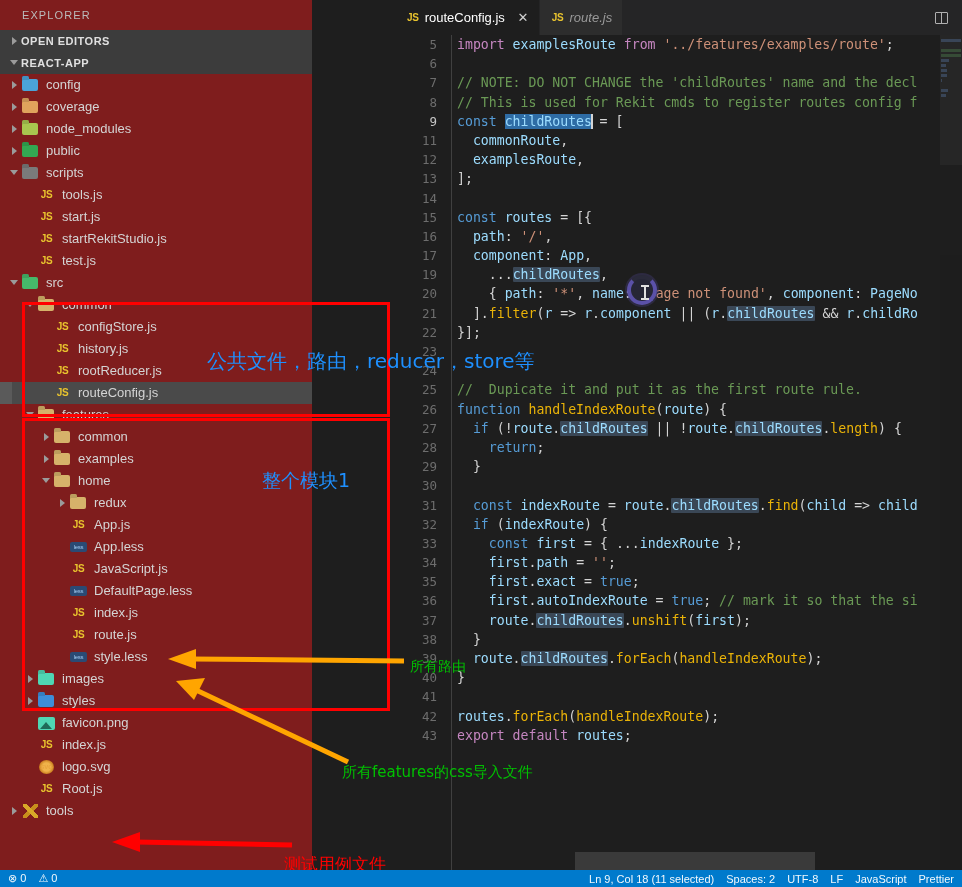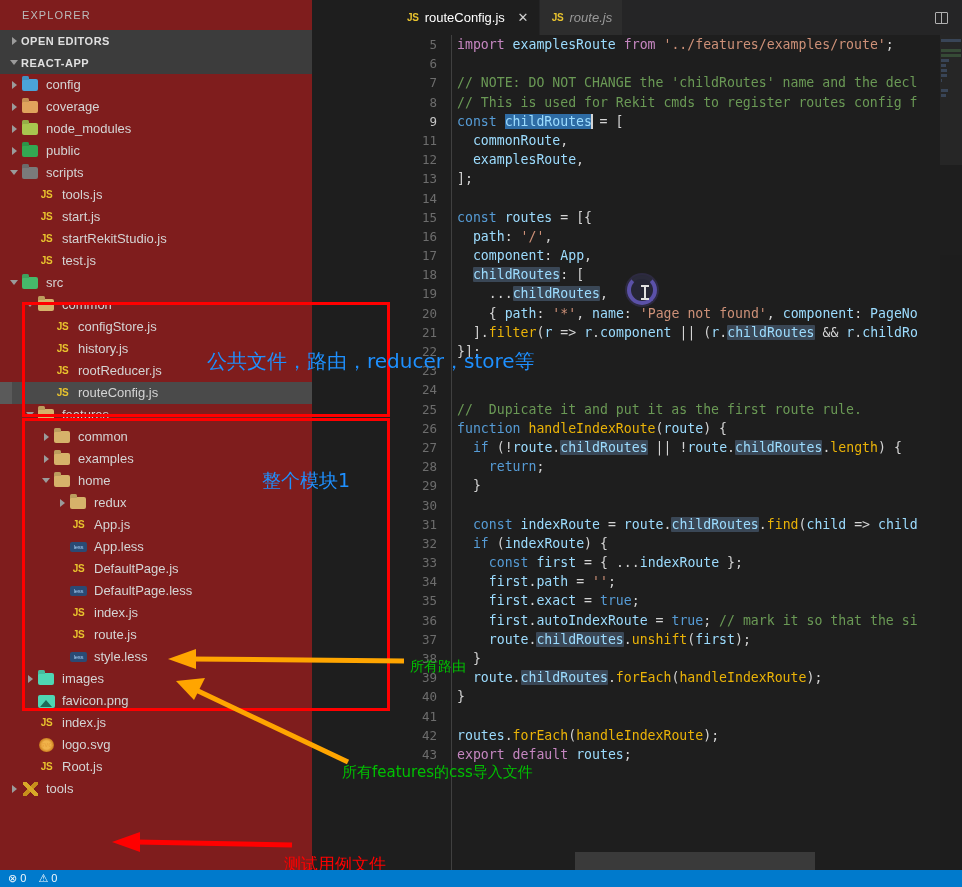--- a/index.html
+++ b/index.html
@@ -510,21 +510,21 @@
             <span class="lessbadge">less</span>
           </span>
           <span class="label">App.less</span>
         </div>
         <div class="row">
           <span class="indent" style="width: 56px;"></span>
           <span class="twisty"></span>
           <span class="ico">
             <span class="jsbadge">JS</span>
           </span>
-          <span class="label">DefaultPage.js</span>
+          <span class="label">JavaScript.js</span>
         </div>
         <div class="row">
           <span class="indent" style="width: 56px;"></span>
           <span class="twisty"></span>
           <span class="ico">
             <span class="lessbadge">less</span>
           </span>
           <span class="label">DefaultPage.less</span>
         </div>
         <div class="row">
@@ -551,20 +551,28 @@
           </span>
           <span class="label">style.less</span>
         </div>
         <div class="row">
           <span class="indent" style="width: 24px;"></span>
           <span class="twisty closed"></span>
           <span class="ico">
             <span class="fold" style="background: rgb(79, 214, 179);"></span>
           </span>
           <span class="label">images</span>
+        </div>
+        <div class="row">
+          <span class="indent" style="width: 24px;"></span>
+          <span class="twisty closed"></span>
+          <span class="ico">
+            <span class="fold" style="background: rgb(61, 142, 216);"></span>
+          </span>
+          <span class="label">styles</span>
         </div>
         <div class="row">
           <span class="indent" style="width: 24px;"></span>
           <span class="twisty"></span>
           <span class="ico">
             <span class="pngbadge"></span>
           </span>
           <span class="label">favicon.png</span>
         </div>
         <div class="row">
@@ -627,21 +635,20 @@
           <div class="cline"><span class="lnum">7</span><span><span class="cmt">// NOTE: DO NOT CHANGE the 'childRoutes' name and the decl</span></span></div>
           <div class="cline"><span class="lnum">8</span><span><span class="cmt">// This is used for Rekit cmds to register routes config f</span></span></div>
           <div class="cline curline"><span class="lnum">9</span><span><span class="kw2">const</span><span class="op"> </span><span class="var selword">childRoutes</span><span class="caret"></span><span class="op"> </span><span class="op">=</span><span class="op"> </span><span class="op">[</span></span></div>
           <div class="cline"><span class="lnum">11</span><span><span class="op">  </span><span class="var">commonRoute</span><span class="op">,</span></span></div>
           <div class="cline"><span class="lnum">12</span><span><span class="op">  </span><span class="var">examplesRoute</span><span class="op">,</span></span></div>
           <div class="cline"><span class="lnum">13</span><span><span class="op">]</span><span class="op">;</span></span></div>
           <div class="cline"><span class="lnum">14</span><span></span></div>
           <div class="cline"><span class="lnum">15</span><span><span class="kw2">const</span><span class="op"> </span><span class="var">routes</span><span class="op"> </span><span class="op">=</span><span class="op"> </span><span class="op">[</span><span class="op">{</span></span></div>
           <div class="cline"><span class="lnum">16</span><span><span class="op">  </span><span class="var">path</span><span class="op">:</span><span class="op"> </span><span class="str">'/'</span><span class="op">,</span></span></div>
           <div class="cline"><span class="lnum">17</span><span><span class="op">  </span><span class="var">component</span><span class="op">:</span><span class="op"> </span><span class="var">App</span><span class="op">,</span></span></div>
-          <div class="cline"><span class="lnum">18</span><span><span class="op">  </span><span class="var hl">childRoutes</span><span class="op">:</span><span class="op"> </span><span class="op">[</span></span></div>
           <div class="cline"><span class="lnum">19</span><span><span class="op">    </span><span class="op">.</span><span class="op">.</span><span class="op">.</span><span class="var hl">childRoutes</span><span class="op">,</span></span></div>
           <div class="cline"><span class="lnum">20</span><span><span class="op">    </span><span class="op">{</span><span class="op"> </span><span class="var">path</span><span class="op">:</span><span class="op"> </span><span class="str">'*'</span><span class="op">,</span><span class="op"> </span><span class="var">name</span><span class="op">:</span><span class="op"> </span><span class="str">'Page not found'</span><span class="op">,</span><span class="op"> </span><span class="var">component</span><span class="op">:</span><span class="op"> </span><span class="var">PageNo</span></span></div>
           <div class="cline"><span class="lnum">21</span><span><span class="op">  </span><span class="op">]</span><span class="op">.</span><span class="fn">filter</span><span class="op">(</span><span class="var">r</span><span class="op"> </span><span class="op">=</span><span class="op">&gt;</span><span class="op"> </span><span class="var">r</span><span class="op">.</span><span class="var">component</span><span class="op"> </span><span class="op">|</span><span class="op">|</span><span class="op"> </span><span class="op">(</span><span class="var">r</span><span class="op">.</span><span class="var hl">childRoutes</span><span class="op"> </span><span class="op">&amp;</span><span class="op">&amp;</span><span class="op"> </span><span class="var">r</span><span class="op">.</span><span class="var">childRo</span></span></div>
           <div class="cline"><span class="lnum">22</span><span><span class="op">}</span><span class="op">]</span><span class="op">;</span></span></div>
           <div class="cline"><span class="lnum">23</span><span></span></div>
           <div class="cline"><span class="lnum">24</span></div>
           <div class="cline"><span class="lnum">25</span><span><span class="cmt">//  Dupicate it and put it as the first route rule.</span></span></div>
           <div class="cline"><span class="lnum">26</span><span><span class="kw2">function</span><span class="op"> </span><span class="fn">handleIndexRoute</span><span class="op">(</span><span class="var">route</span><span class="op">)</span><span class="op"> </span><span class="op">{</span></span></div>
           <div class="cline"><span class="lnum">27</span><span><span class="op">  </span><span class="kw2">if</span><span class="op"> </span><span class="op">(</span><span class="op">!</span><span class="var">route</span><span class="op">.</span><span class="var hl">childRoutes</span><span class="op"> </span><span class="op">|</span><span class="op">|</span><span class="op"> </span><span class="op">!</span><span class="var">route</span><span class="op">.</span><span class="var hl">childRoutes</span><span class="op">.</span><span class="fn">length</span><span class="op">)</span><span class="op"> </span><span class="op">{</span></span></div>
           <div class="cline"><span class="lnum">28</span><span><span class="op">    </span><span class="kw2">return</span><span class="op">;</span></span></div>
@@ -718,15 +725,23 @@
       <line x1="292" y1="845" x2="136" y2="842" stroke="#ff0000" stroke-width="5"></line>
       <polygon points="112,842 140,832 140,852" fill="#ff0000"></polygon>
     </g>
   </svg>
 
   <div id="statusbar">
     <div class="sb-left" id="sbleft">
         <span class="sb-item">⊗ 0</span>
         <span class="sb-item">⚠ 0</span>
       </div>
+    <div class="sb-right" id="sbright">
+        <span class="sb-item">Ln 9, Col 18 (11 selected)</span>
+        <span class="sb-item">Spaces: 2</span>
+        <span class="sb-item">UTF-8</span>
+        <span class="sb-item">LF</span>
+        <span class="sb-item">JavaScript</span>
+        <span class="sb-item">Prettier</span>
+      </div>
   </div>
 
 </div>
 
 </body></html>

